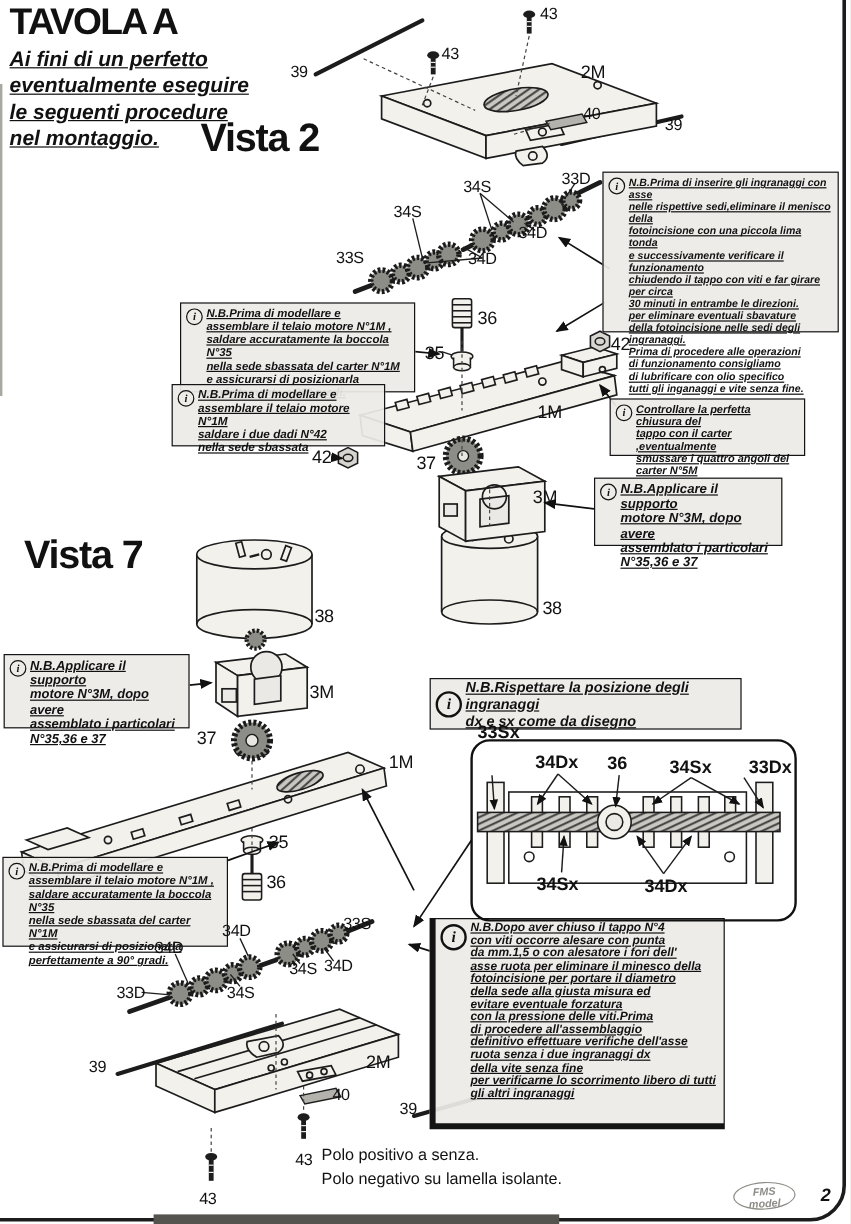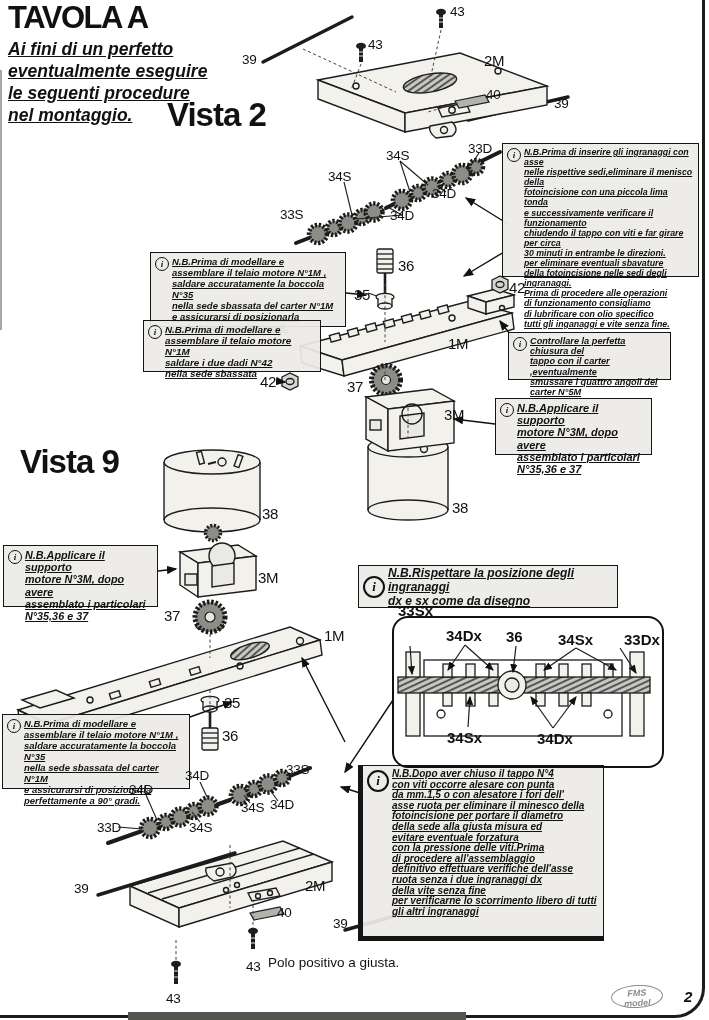--- a/index.html
+++ b/index.html
@@ -337,21 +337,21 @@
       <line x1="276" y1="381" x2="285" y2="382" marker-end="url(#ah)"></line>
     </g>
   </svg>
 
   <div class="title">TAVOLA A</div>
   <div class="intro">Ai fini di un perfetto
 eventualmente eseguire
 le seguenti procedure
 nel montaggio.</div>
   <div class="vista" style="left:152px;top:96px;margin-left:15px;">Vista 2</div>
-  <div class="vista" style="left:20px;top:443px;">Vista 9</div>
+  <div class="vista" style="left:20px;top:443px;">Vista 7</div>
 
   <div class="note" style="left:502px;top:143px;width:197px;height:134px;">
     <span class="info">
         <span>i</span>
       </span>
     <div class="ntext" style="font-size:8.8px;line-height:10.1px;text-decoration:underline;">N.B.Prima di inserire  gli ingranaggi con asse
 nelle rispettive sedi,eliminare il menisco della
 fotoincisione con una piccola lima tonda
 e successivamente verificare il funzionamento
 chiudendo il tappo con viti e far girare per circa
@@ -501,21 +501,22 @@
   <div class="plabel" style="left:270px;top:797px;">34D</div>
   <div class="plabel" style="left:189px;top:820px;">34S</div>
   <div class="plabel" style="left:97px;top:820px;">33D</div>
   <div class="plabel" style="left:74px;top:881px;">39</div>
   <div class="plabel" style="left:305px;top:877px;font-size:15px;">2M</div>
   <div class="plabel" style="left:277px;top:905px;">40</div>
   <div class="plabel" style="left:333px;top:916px;">39</div>
   <div class="plabel" style="left:166px;top:991px;">43</div>
 
   <div class="plabel" style="left:246px;top:959px;">43</div>
-  <div class="footerline" style="left:268px;top:955px;">Polo positivo a giusta.</div>
+  <div class="footerline" style="left:268px;top:955px;">Polo positivo a senza.</div>
+  <div class="footerline" style="left:268px;top:975px;">Polo negativo su lamella isolante.</div>
 
   <div class="logo">
     <div>FMS</div>
     <div>model</div>
   </div>
   <div class="pageno">2</div>
 
   <div class="frame"></div>
   <div class="bstrip"></div>
   <div class="ledge"></div>

